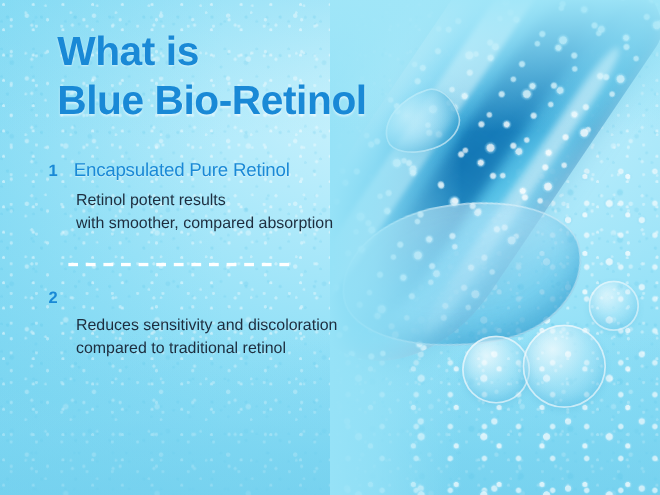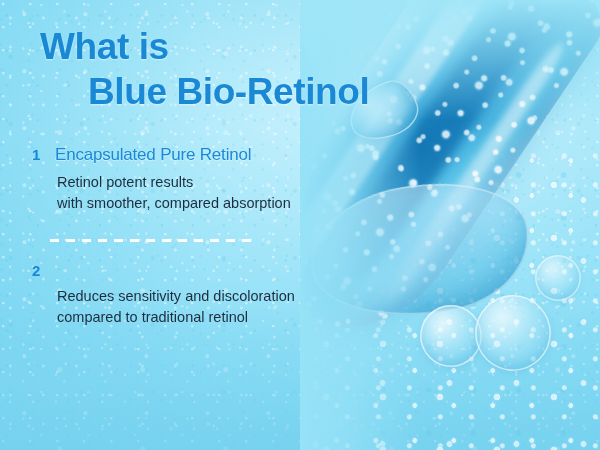--- a/index.html
+++ b/index.html
@@ -153,29 +153,29 @@
   .photo-fade{
     position:absolute;left:0;top:0;width:120px;height:450px;
     background:linear-gradient(90deg, rgba(150,226,247,1) 0%, rgba(150,226,247,.78) 34%, rgba(150,226,247,0) 100%);
   }
   .photo-fade-top{
     position:absolute;left:0;right:0;top:0;height:120px;
     background:linear-gradient(180deg, rgba(160,230,248,.95) 0%, rgba(160,230,248,0) 100%);
   }
 
   
-  .content{position:absolute;left:0;top:0;width:380px;height:324px;}
+  .content{position:absolute;left:12px;top:0;width:380px;height:324px;}
 
   .title{
     position:absolute;left:40px;top:24px;
     font-size:37px;font-weight:bold;line-height:1.22;
     color:#1989d6;letter-spacing:-.4px;
     text-shadow:0 1px 2px rgba(255,255,255,.55);
   }
-  .title .l2{display:block;margin-left:48px;}
+  .title .l2{display:block;}
 
   .item{position:absolute;left:32px;width:330px;}
   .item1{top:145px;}
   .item2{top:262px;}
 
   .item-head{display:flex;align-items:baseline;}
   .num{
     width:23px;flex:0 0 23px;
     font-size:15px;font-weight:bold;color:#1989d6;
   }

